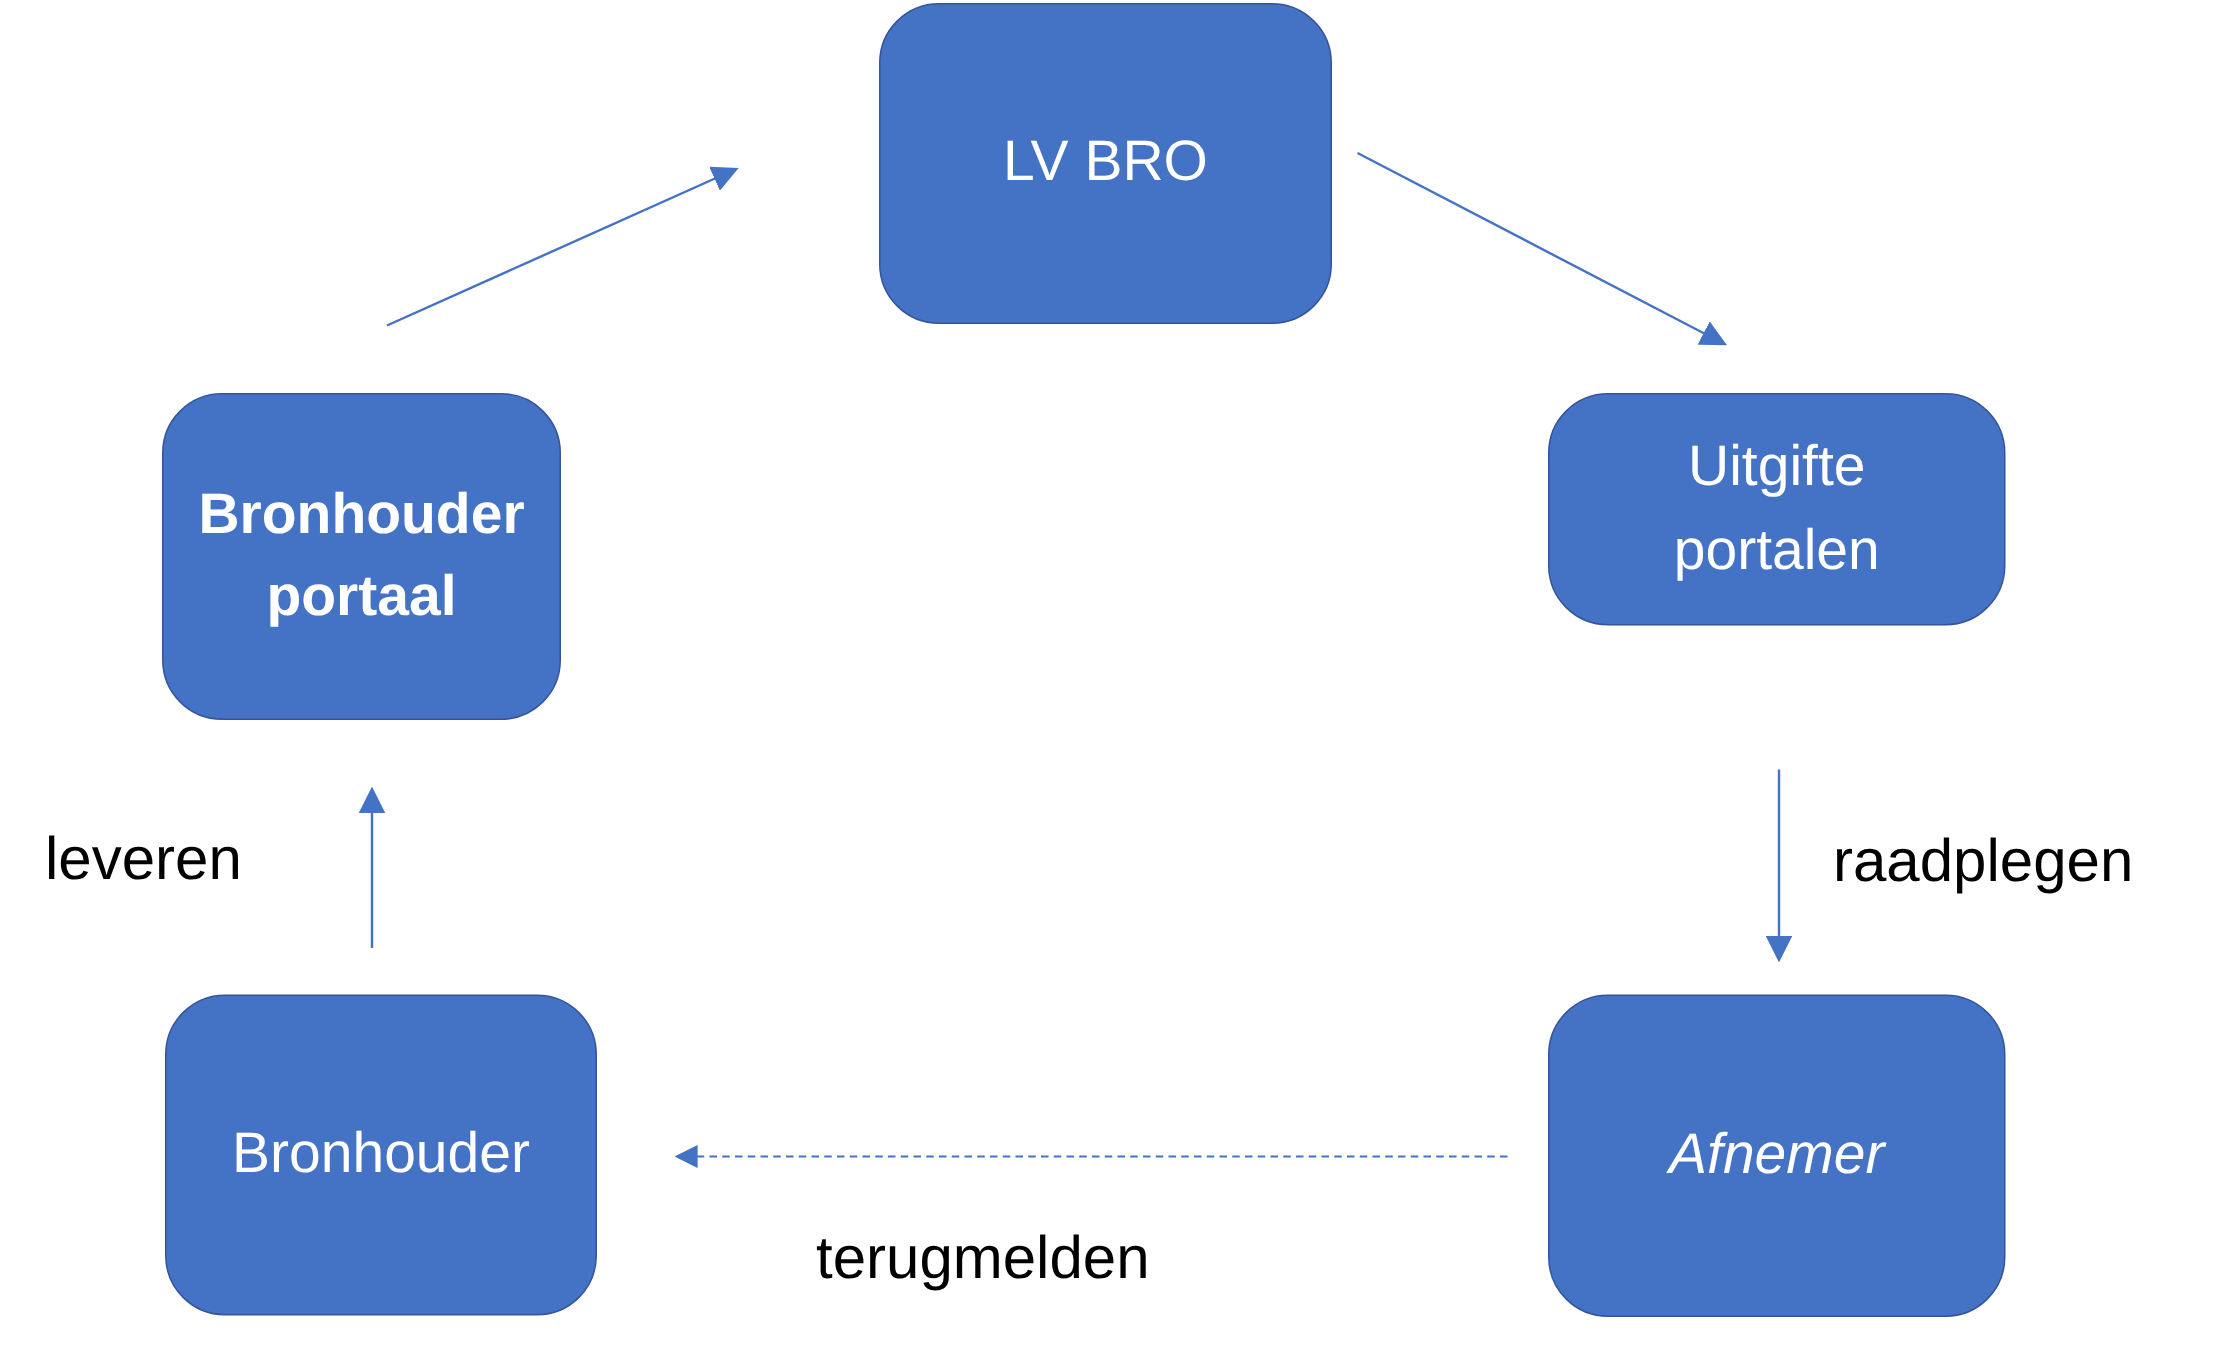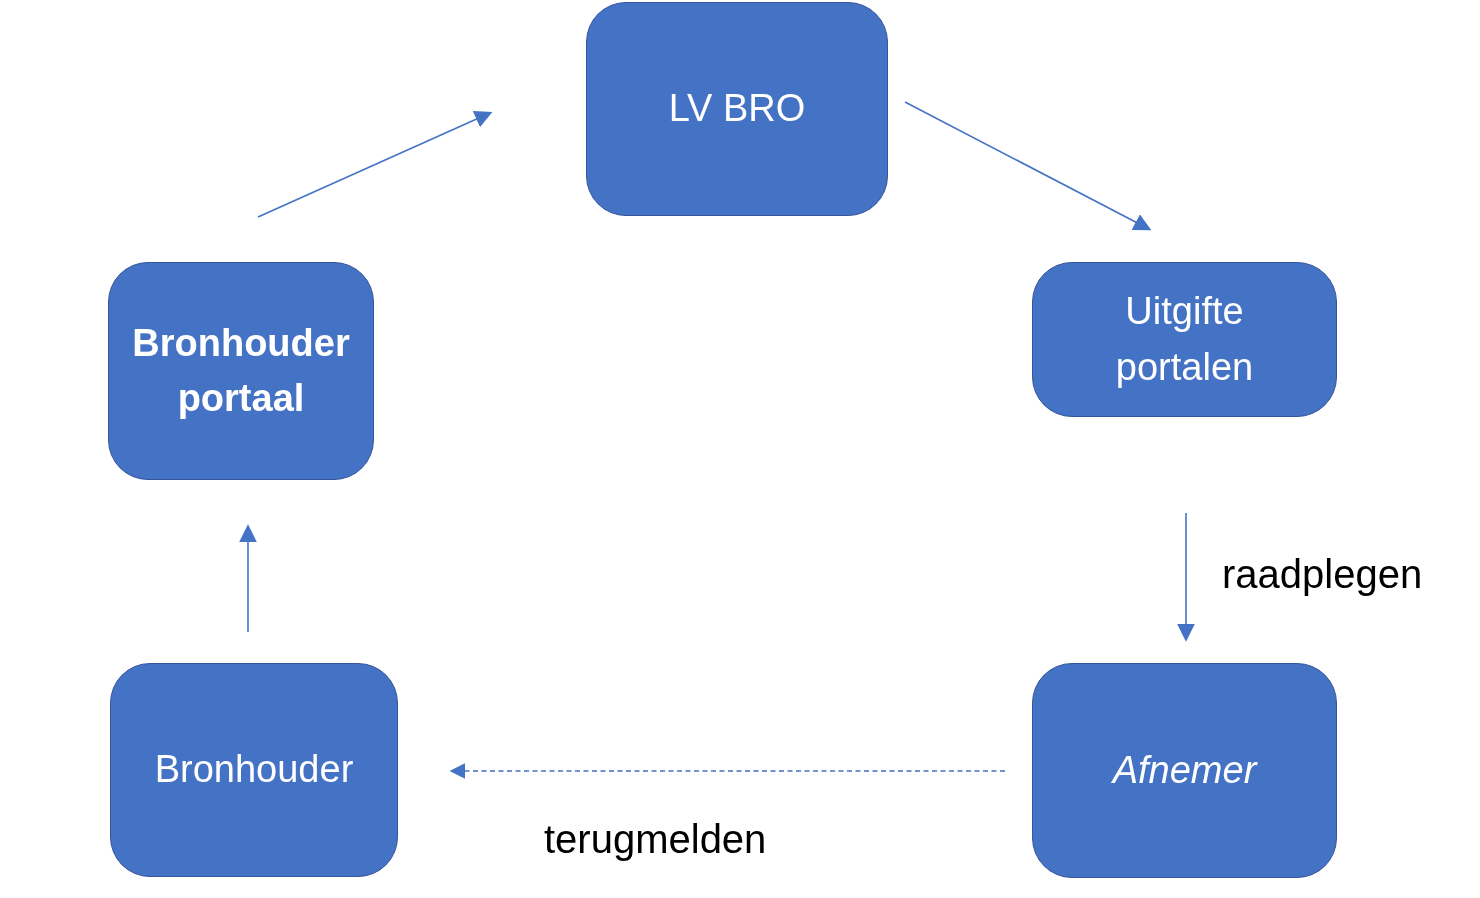--- a/index.html
+++ b/index.html
@@ -87,18 +87,19 @@
   </div>
 
   <div class="node node-bronhouder">
     <span>Bronhouder</span>
   </div>
 
   <div class="node node-afnemer">
     <span>Afnemer</span>
   </div>
 
+  <div class="edge-label label-leveren">leveren</div>
 
   <div class="edge-label label-raadplegen">raadplegen</div>
 
   <div class="edge-label label-terugmelden">terugmelden</div>
 
 </div>
 
 </body></html>

